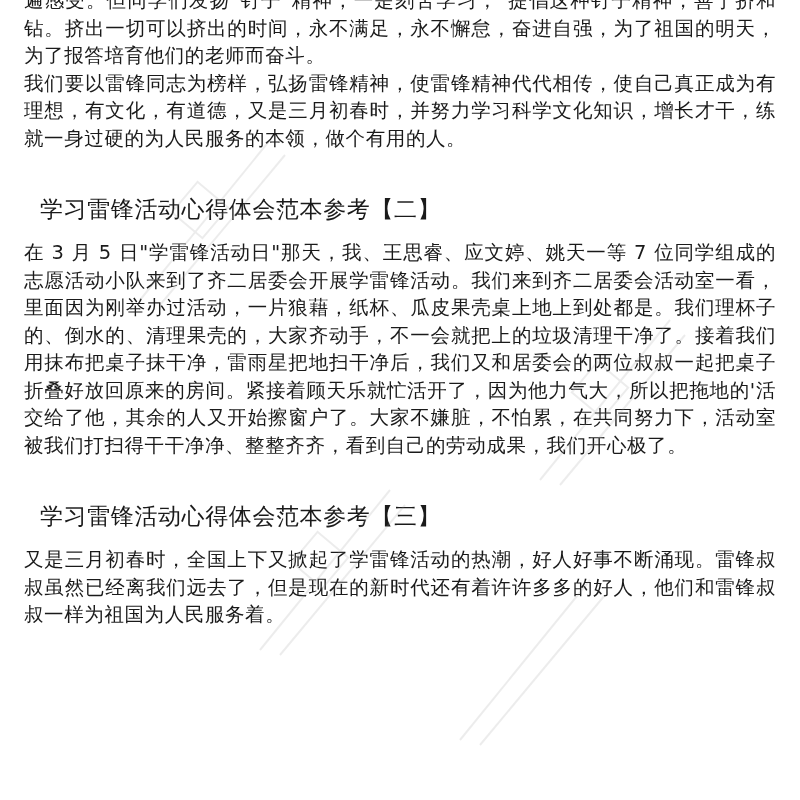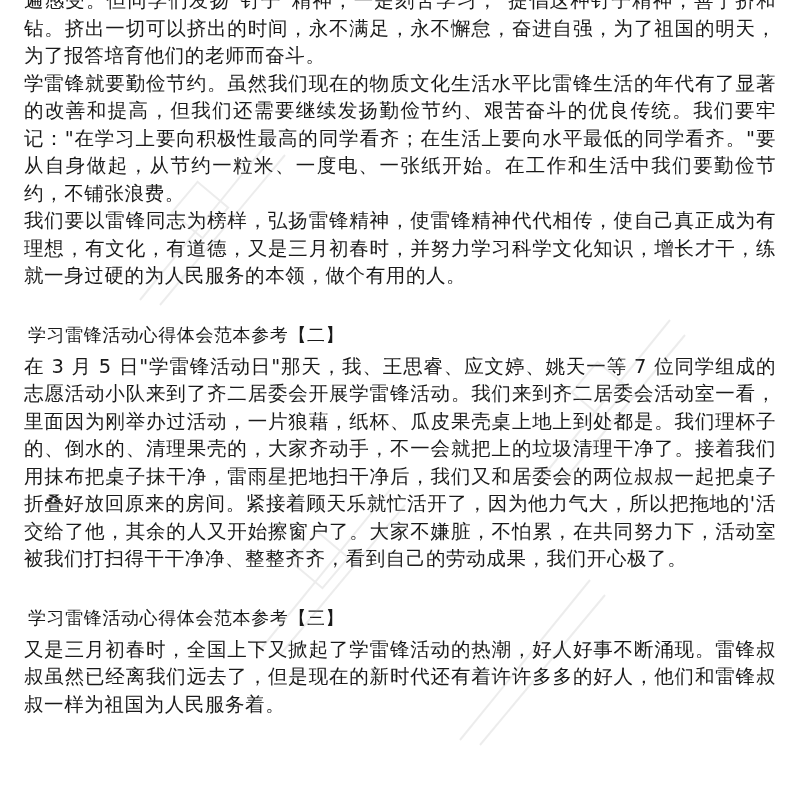--- a/index.html
+++ b/index.html
@@ -25,43 +25,42 @@
       margin: 0;
       padding: 0 24px 0 24px;
       font-size: 19.5px;
       line-height: 27.5px;
       letter-spacing: 0.6px;
       text-align: justify;
       text-align-last: left;
       word-break: break-all;
     }
     .heading {
-      margin: 4px;
+      margin: 16px;
       padding: 0 24px;
-      font-size: 18px;
+      font-size: 23px;
       line-height: 27.5px;
       letter-spacing: 0.6px;
       font-weight: normal;
       color: #1a1a1a;
     }
     .spacer {
       height: 27.5px;
     }
     .watermark {
       position: absolute;
       pointer-events: none;
       opacity: 0.18;
     }
   </style>
 </head>
 <body>
 
 <div class="page">
   <p class="para">遍感受。但同学们发扬"钉子"精神，一是刻苦学习，"提倡这种钉子精神，善于挤和钻。挤出一切可以挤出的时间，永不满足，永不懈怠，奋进自强，为了祖国的明天，为了报答培育他们的老师而奋斗。</p>
-  <p class="para">学雷锋就要勤俭节约。虽然我们现在的物质文化生活水平比雷锋生活的年代有了显著的改善和提高，但我们还需要继续发扬勤俭节约、艰苦奋斗的优良传统。我们要牢记："在学习上要向积极性最高的同学看齐；在生活上要向水平最低的同学看齐。"要从自身做起，从节约一粒米、一度电、一张纸开始。在工作和生活中我们要勤俭节约，不铺张浪费。</p>
   <p class="para">我们要以雷锋同志为榜样，弘扬雷锋精神，使雷锋精神代代相传，使自己真正成为有理想，有文化，有道德，又是三月初春时，并努力学习科学文化知识，增长才干，练就一身过硬的为人民服务的本领，做个有用的人。</p>
 
   <div class="spacer"></div>
 
   <h2 class="heading">学习雷锋活动心得体会范本参考【二】</h2>
   <p class="para">在 3 月 5 日"学雷锋活动日"那天，我、王思睿、应文婷、姚天一等 7 位同学组成的志愿活动小队来到了齐二居委会开展学雷锋活动。我们来到齐二居委会活动室一看，里面因为刚举办过活动，一片狼藉，纸杯、瓜皮果壳桌上地上到处都是。我们理杯子的、倒水的、清理果壳的，大家齐动手，不一会就把上的垃圾清理干净了。接着我们用抹布把桌子抹干净，雷雨星把地扫干净后，我们又和居委会的两位叔叔一起把桌子折叠好放回原来的房间。紧接着顾天乐就忙活开了，因为他力气大，所以把拖地的'活交给了他，其余的人又开始擦窗户了。大家不嫌脏，不怕累，在共同努力下，活动室被我们打扫得干干净净、整整齐齐，看到自己的劳动成果，我们开心极了。</p>
 
   <div class="spacer"></div>
 
   <h2 class="heading">学习雷锋活动心得体会范本参考【三】</h2>

